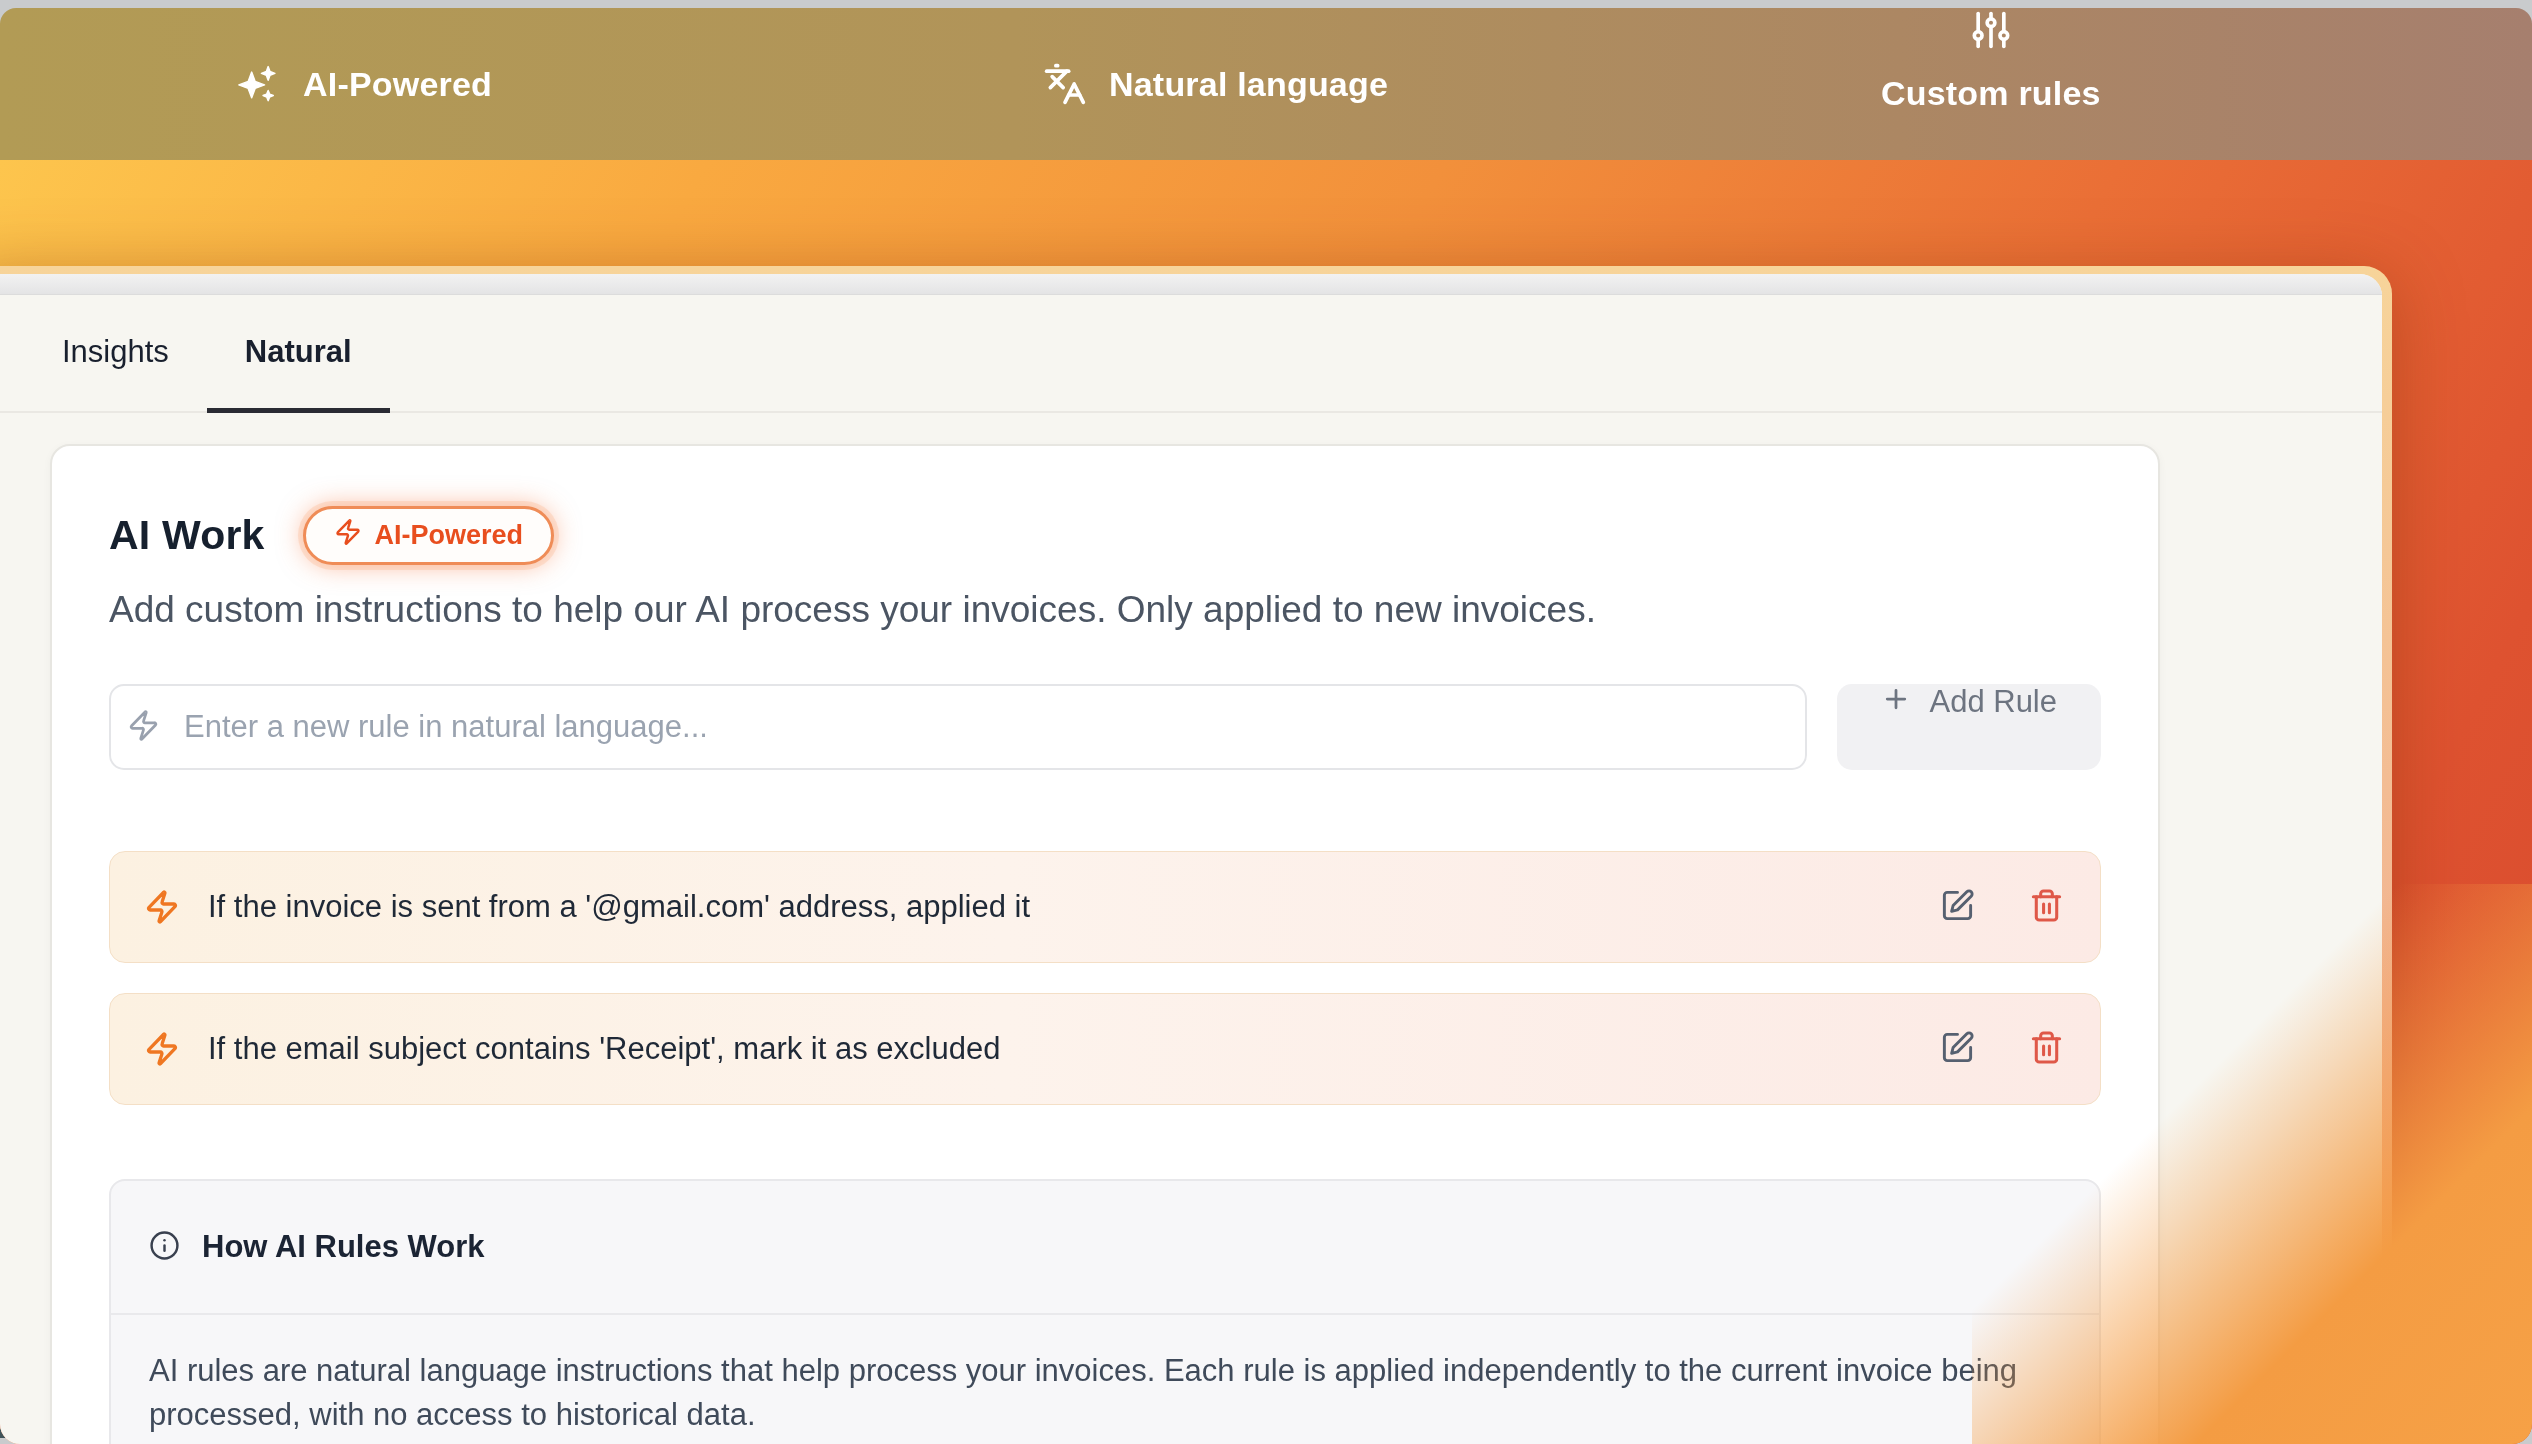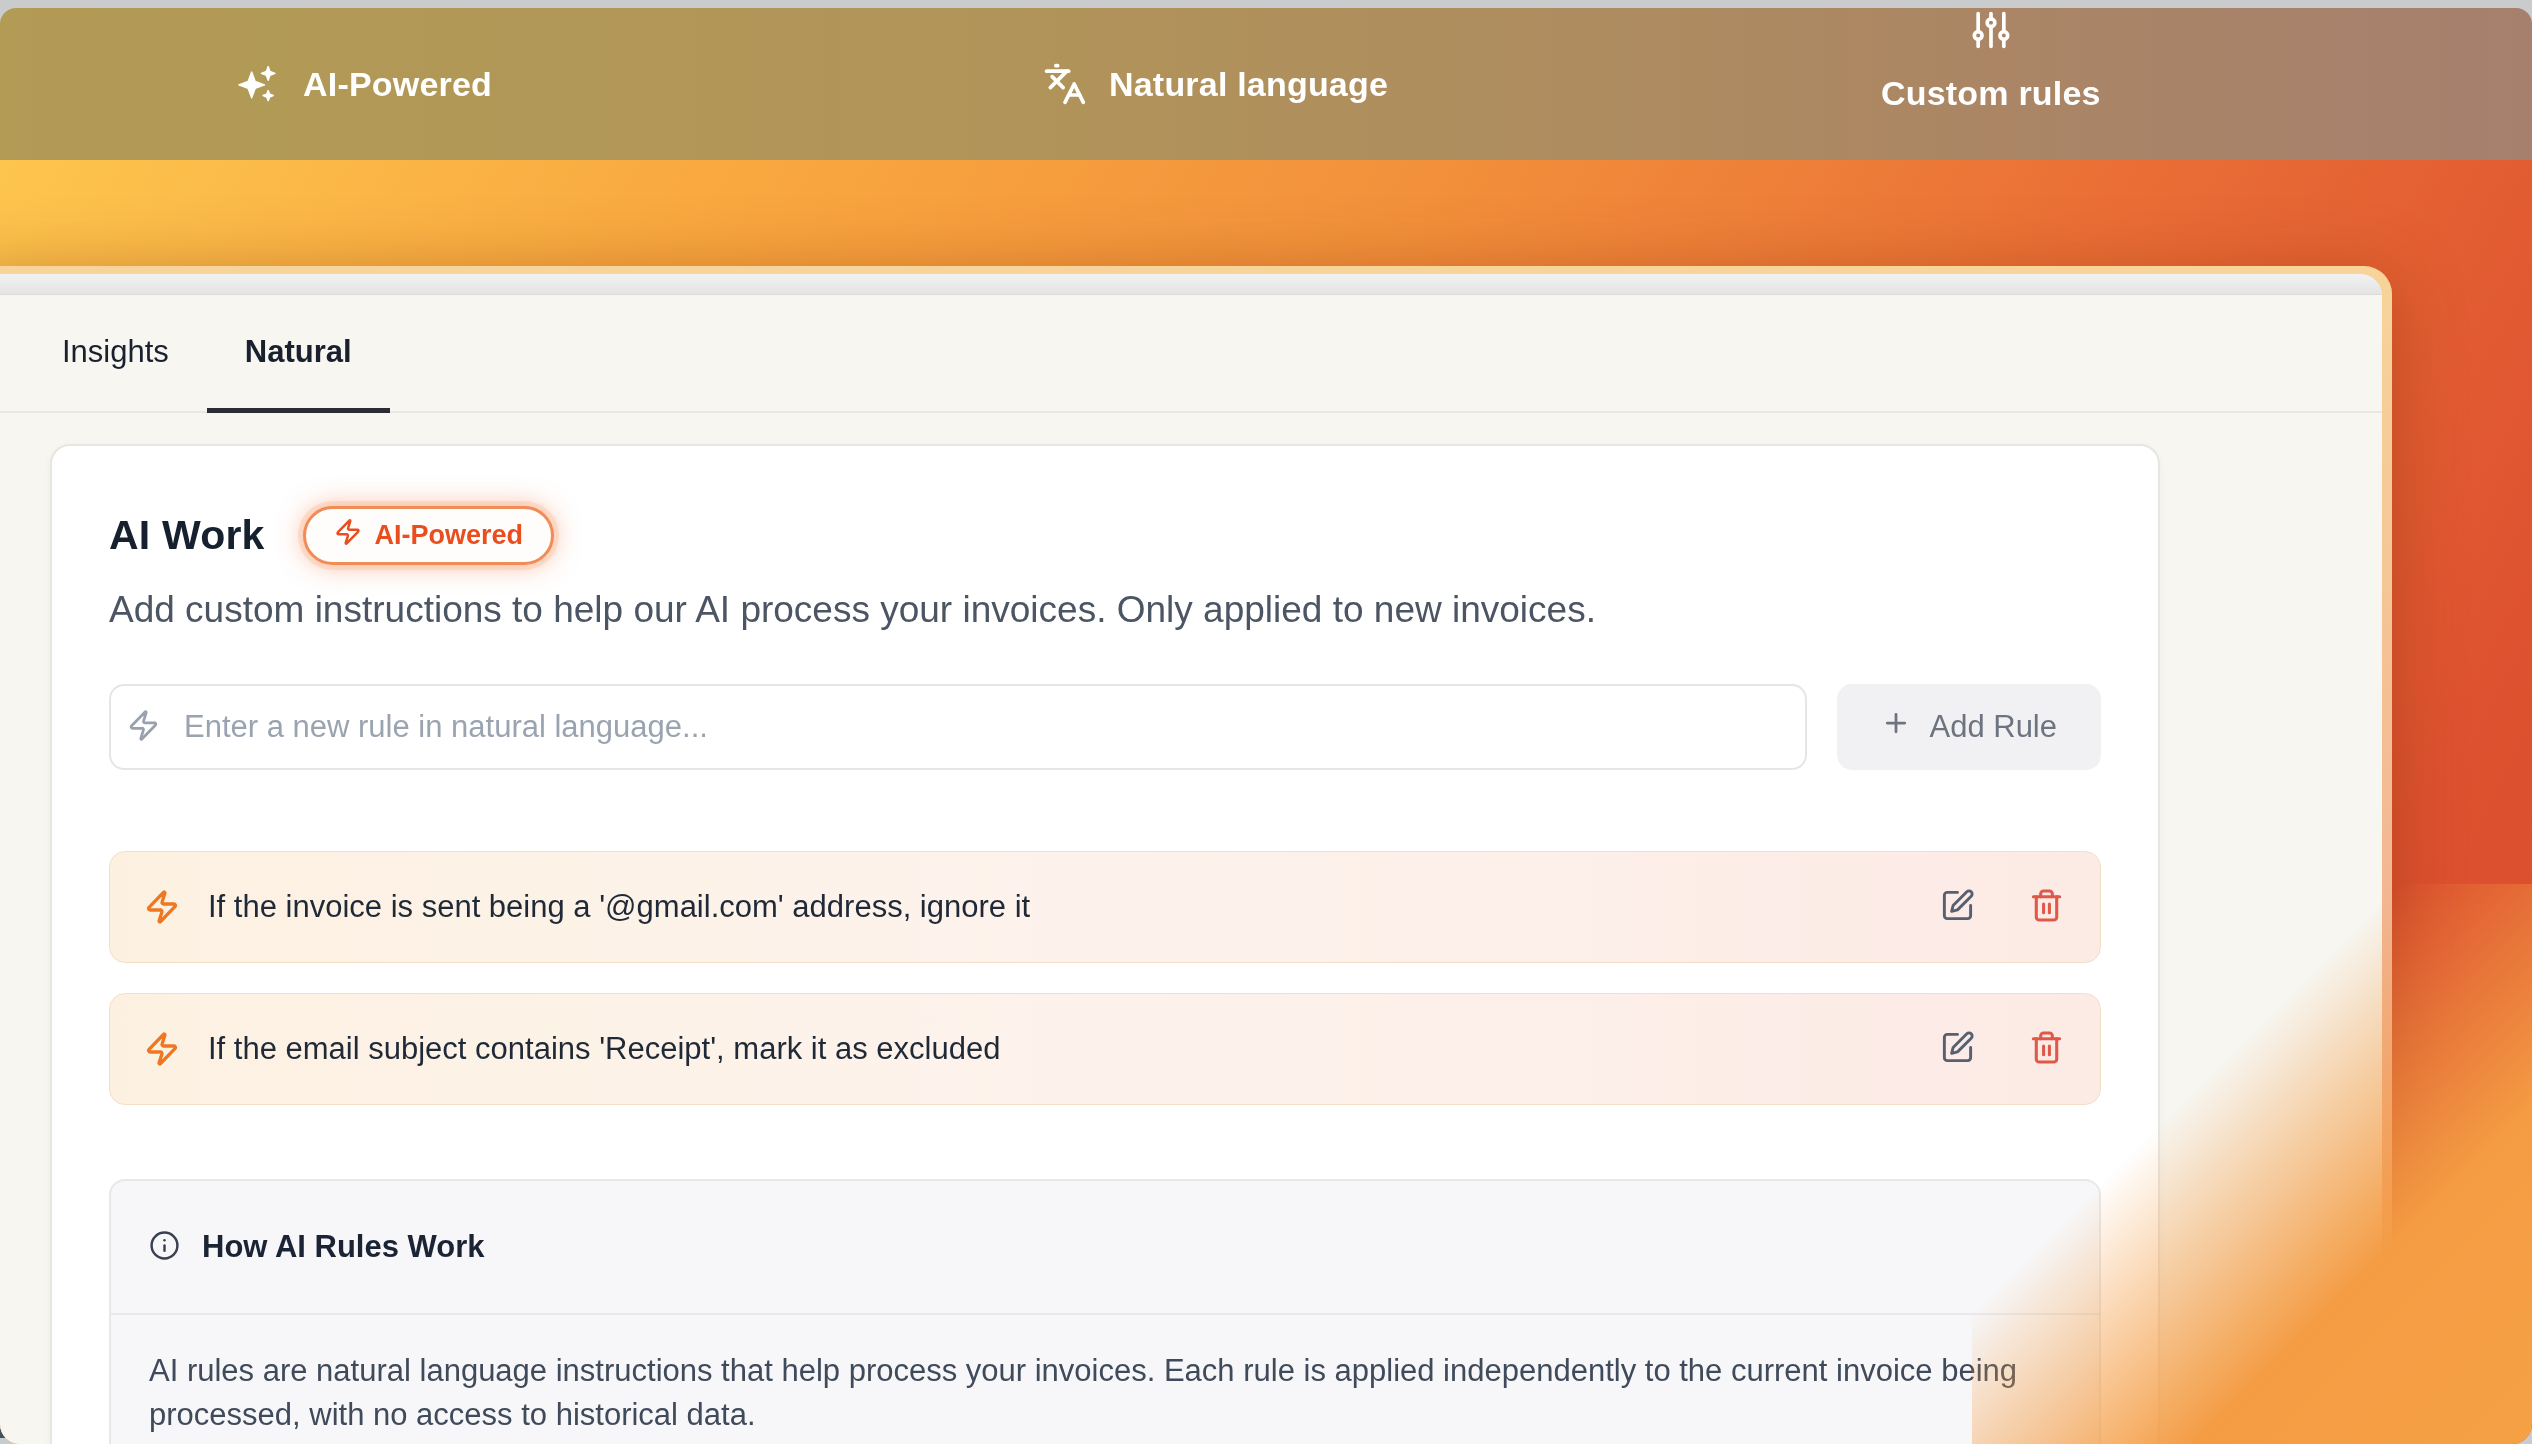--- a/index.html
+++ b/index.html
@@ -116,23 +116,23 @@
     padding: 0 16px;
   }
   .rule-input-wrap svg { width: 33px; height: 33px; color: #99a1ae; flex: 0 0 auto; }
   .rule-input {
     flex: 1; border: none; outline: none; background: transparent;
     font-family: "Liberation Sans", sans-serif;
     font-size: 31px; color: #374151;
   }
   .rule-input::placeholder { color: #9aa3b0; }
   .add-rule-btn {
-    flex: 0 0 auto; height: 86px; padding: 16px 44px;
+    flex: 0 0 auto; height: 86px; padding: 0 44px;
     background: #f1f1f3; border: none; border-radius: 15px;
-    display: flex; align-items: center; gap: 18px;
+    display: flex; align-items: flex-start; gap: 18px;
     font-family: "Liberation Sans", sans-serif;
     font-size: 31px; font-weight: 500; color: #6d7480;
   }
   .add-rule-btn svg { width: 30px; height: 30px; }
 
   
   .rules-list { margin-top: 81px; display: flex; flex-direction: column; gap: 30px; }
   .rule-row {
     height: 112px; border-radius: 16px;
     background: linear-gradient(90deg, #fcf1e1 0%, #fdf3ec 45%, #fceae5 100%);
@@ -262,21 +262,21 @@
               </button>
             </div>
 
             <div class="rules-list">
               <div class="rule-row">
                 <span class="zap">
                   <svg viewBox="0 0 24 24" fill="none" stroke="currentColor" stroke-width="2.2" stroke-linecap="round" stroke-linejoin="round" width="36" height="36">
                     <path d="M4 14a1 1 0 0 1-.78-1.63l9.9-10.2a.5.5 0 0 1 .86.46l-1.92 6.02A1 1 0 0 0 13 10h7a1 1 0 0 1 .78 1.63l-9.9 10.2a.5.5 0 0 1-.86-.46l1.92-6.02A1 1 0 0 0 11 14z"></path>
                   </svg>
                 </span>
-                <span class="rule-text">If the invoice is sent being a '@gmail.com' address, ignore it</span>
+                <span class="rule-text">If the invoice is sent from a '@gmail.com' address, applied it</span>
                 <span class="rule-actions">
                   <button class="icon-btn edit-btn">
                     <span>
                       <svg viewBox="0 0 24 24" fill="none" stroke="currentColor" stroke-width="2" stroke-linecap="round" stroke-linejoin="round" width="35" height="35">
                         <path d="M12 3H5a2 2 0 0 0-2 2v14a2 2 0 0 0 2 2h14a2 2 0 0 0 2-2v-7"></path>
                         <path d="M18.4 2.6a2.1 2.1 0 1 1 3 3L12 15l-4 1 1-4Z"></path>
                       </svg>
                     </span>
                   </button>
                   <button class="icon-btn delete-btn">

